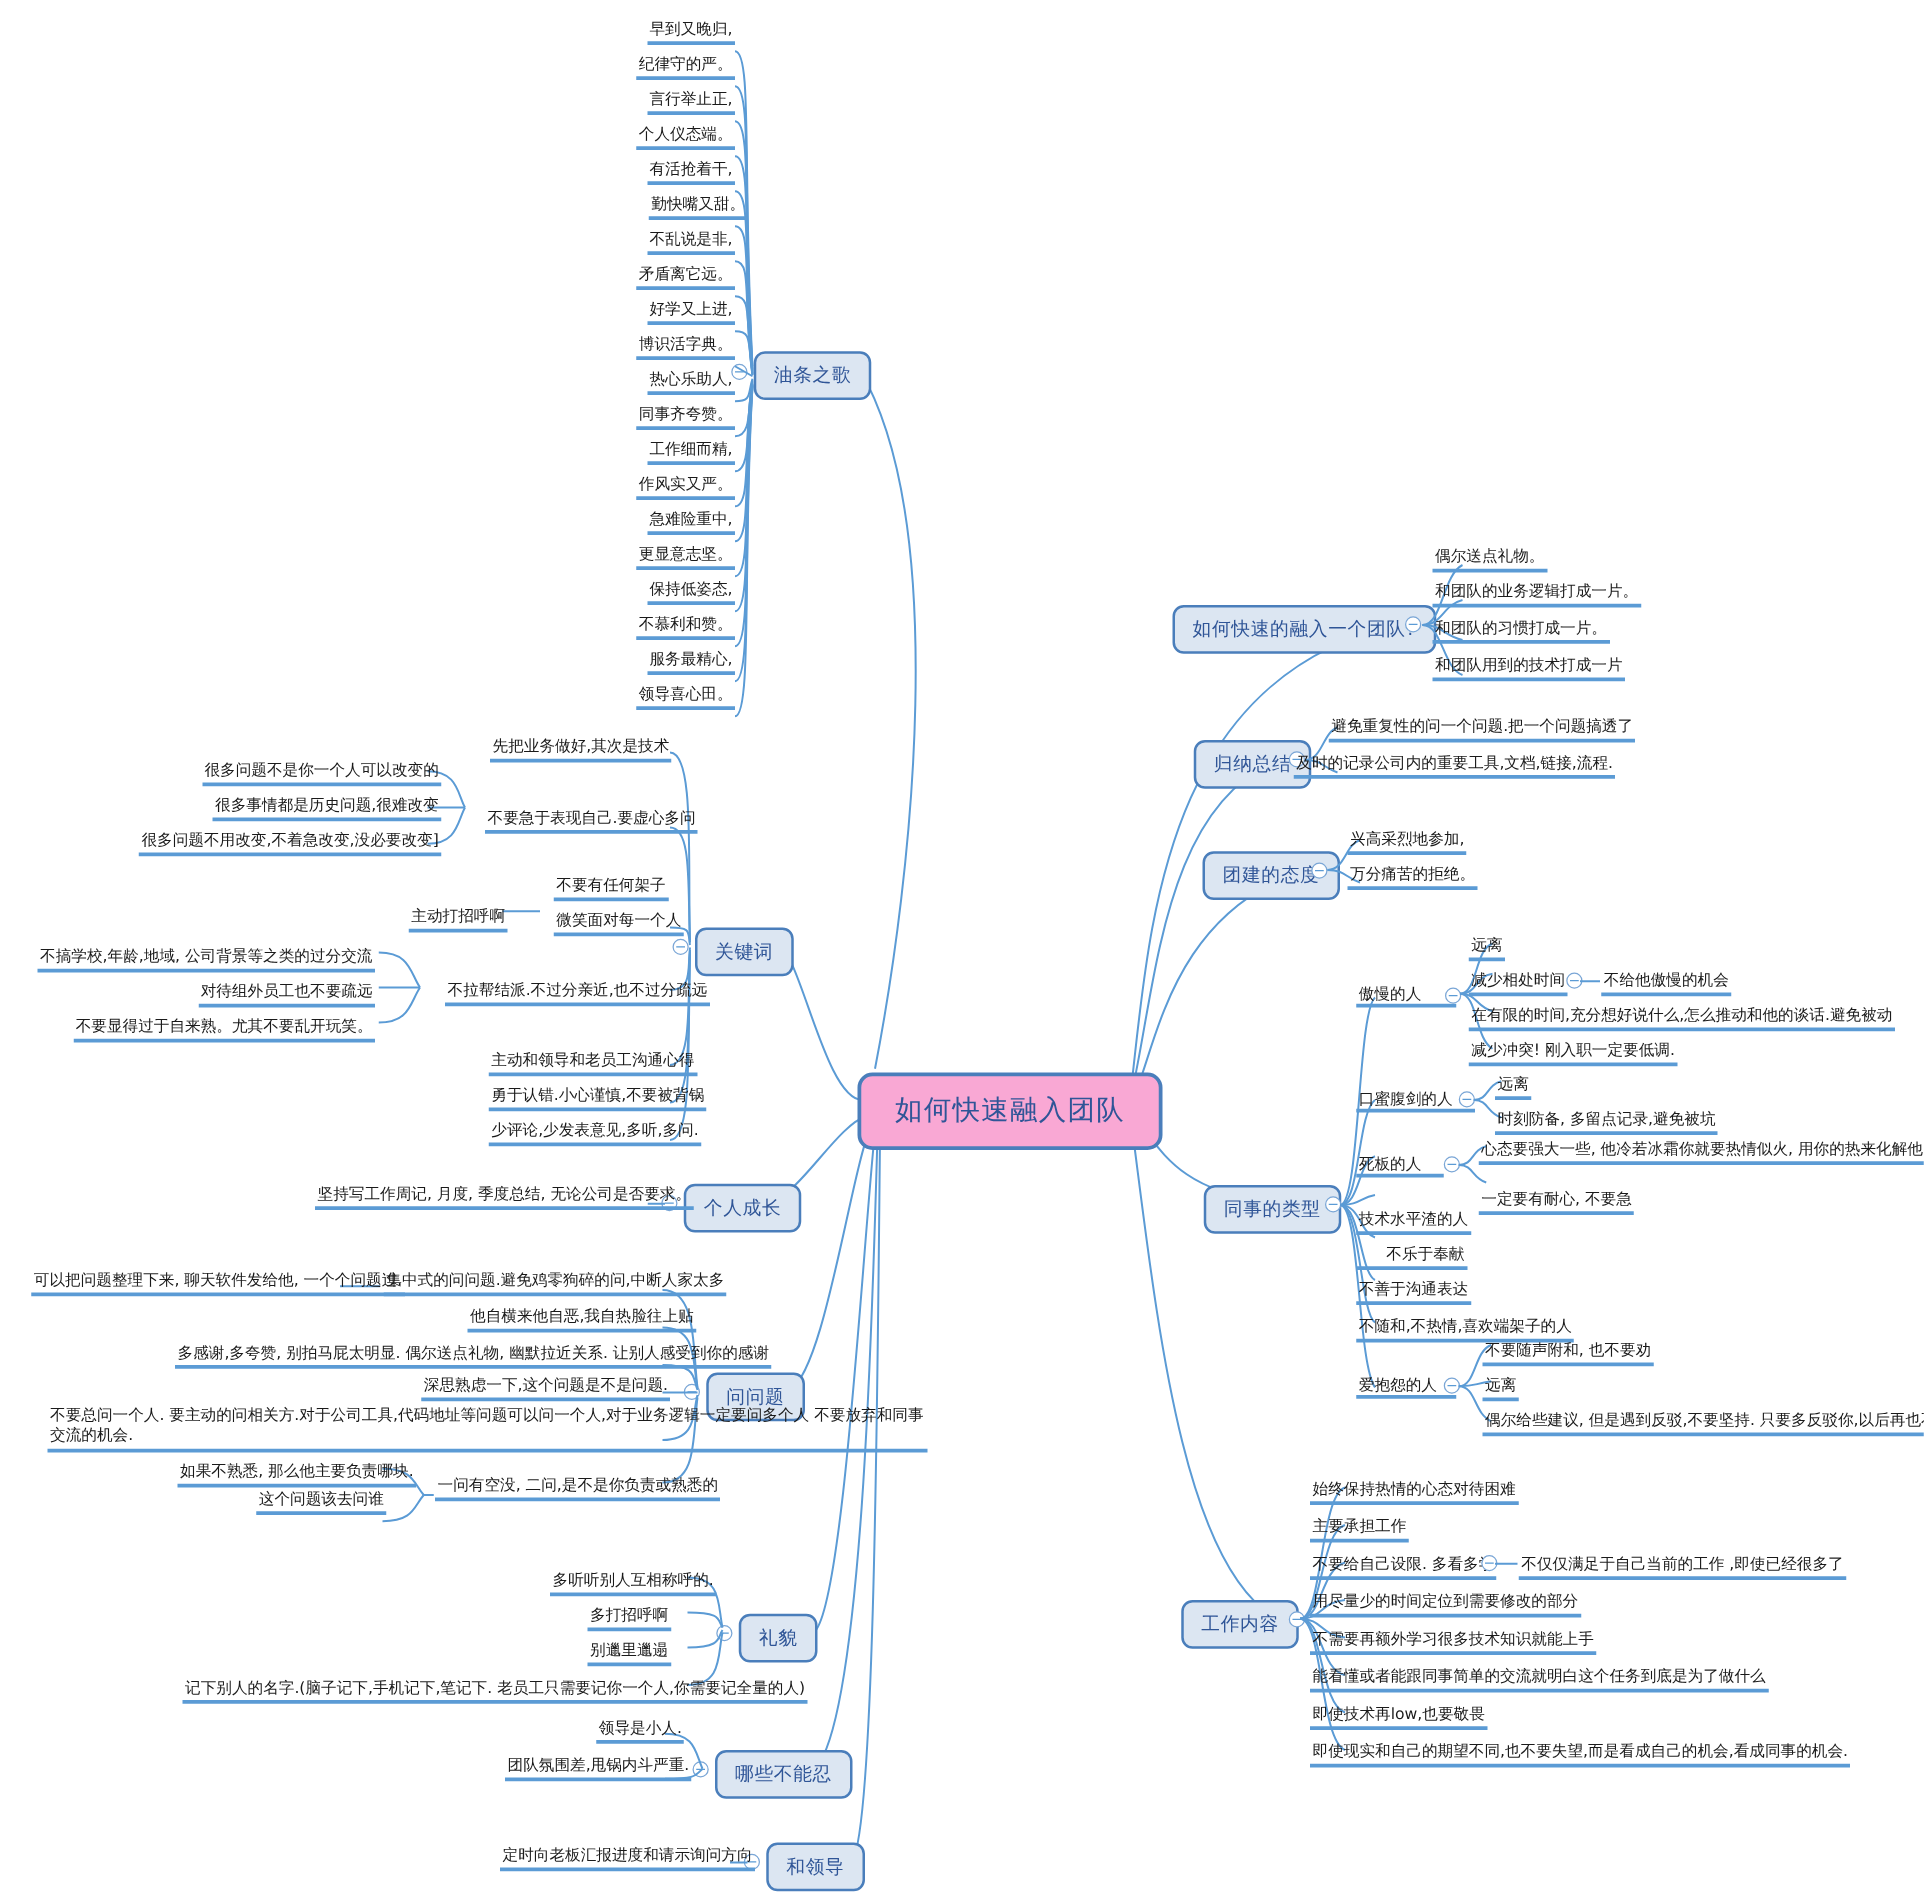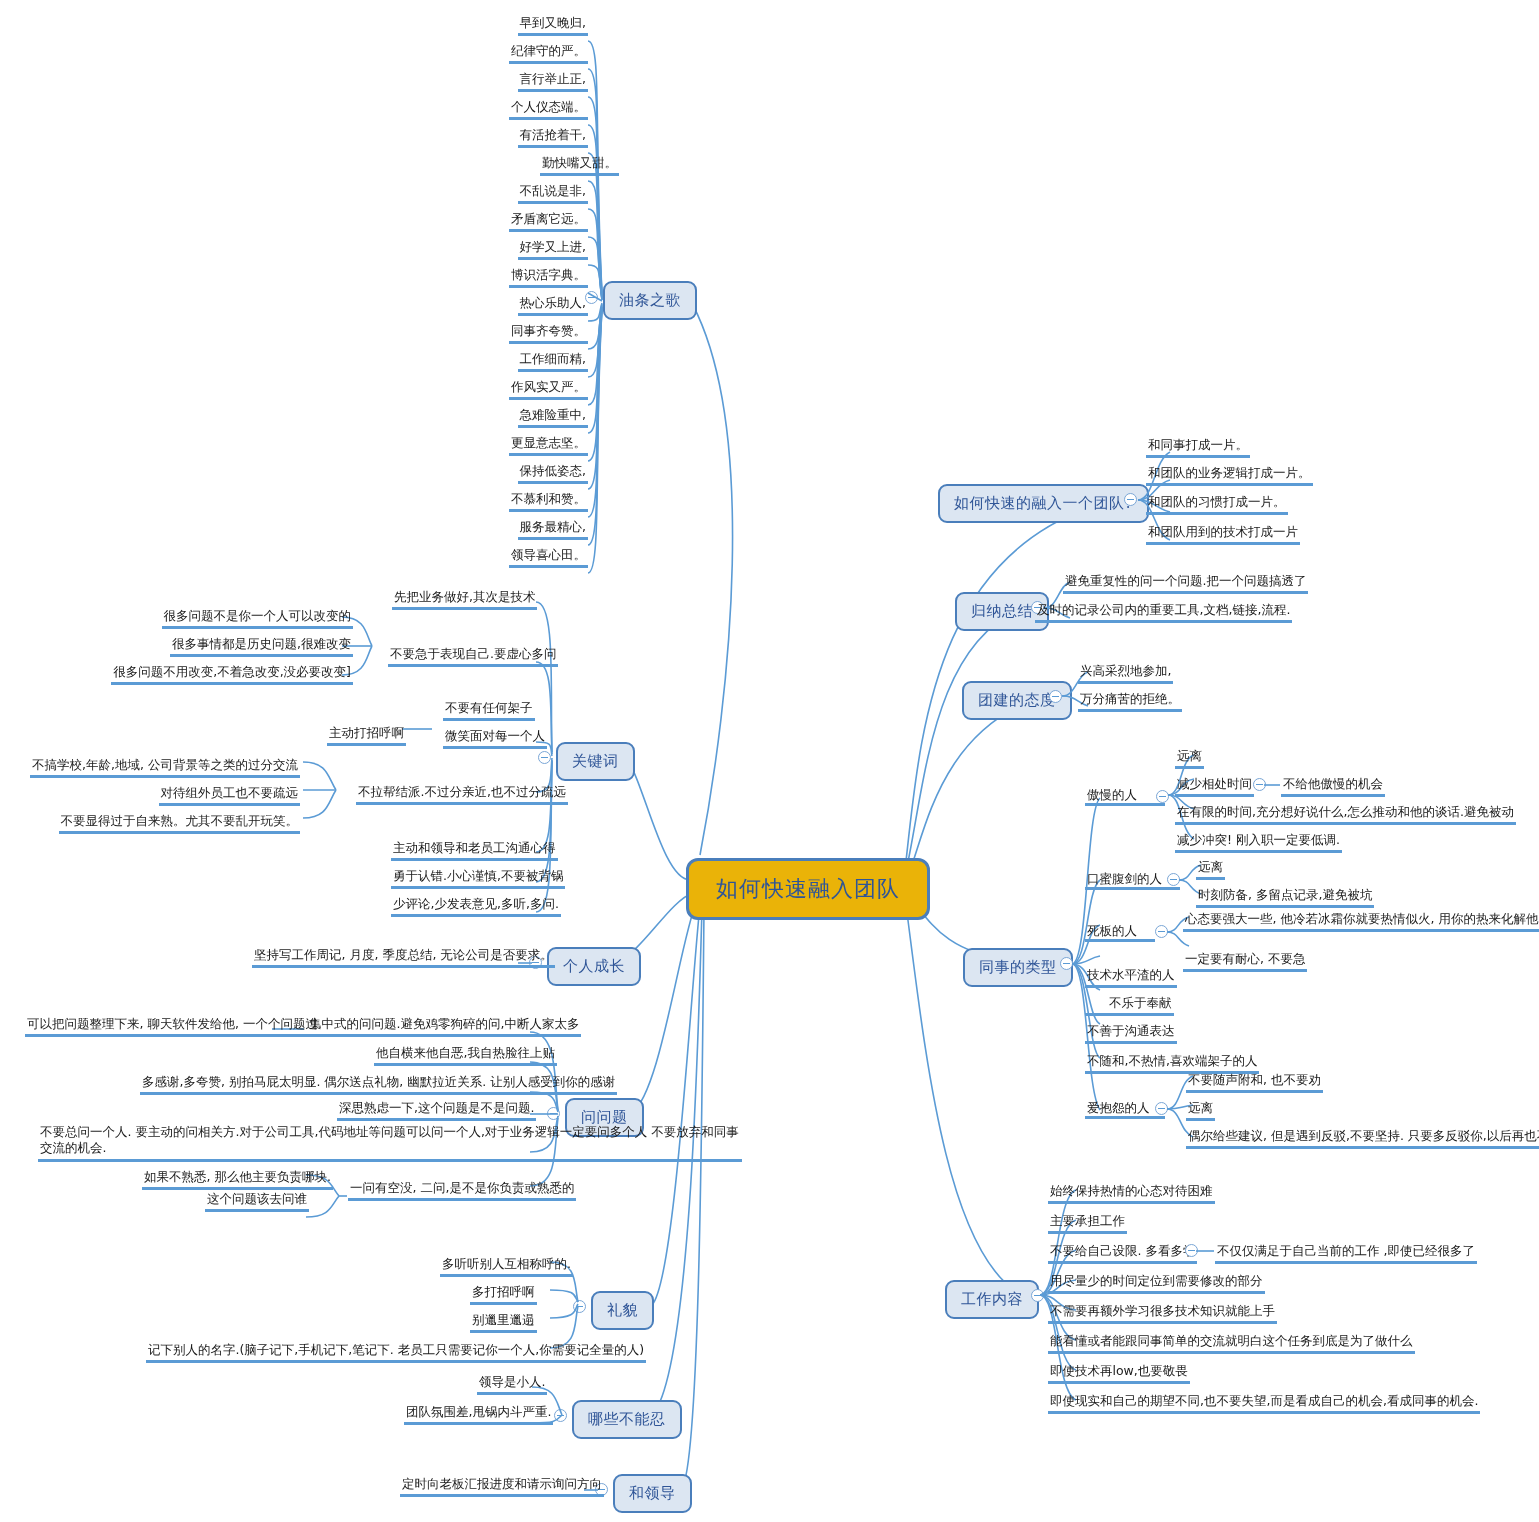--- a/index.html
+++ b/index.html
@@ -9,21 +9,21 @@
     color:#262626;
   }
   #canvas{position:absolute;left:0;top:0;width:1539px;height:1522px;}
   #svg{position:absolute;left:0;top:0;width:1539px;height:1522px;pointer-events:none;}
 
   
   .node{position:absolute;white-space:nowrap;}
 
   
   .root{
-    background:#eab308;border:3px solid #4a7ebb;border-radius:12px;
+    background:#f9a8d4;border:3px solid #4a7ebb;border-radius:12px;
     color:#2f5597;font-size:22px;line-height:1;
     padding:17px 27px;box-sizing:border-box;
     letter-spacing:1px;
   }
 
   
   .topic{
     background:#dce6f2;border:2px solid #4a7ebb;border-radius:9px;
     color:#2f5597;font-size:15px;line-height:1;
     padding:10px 14px;box-sizing:border-box;letter-spacing:.5px;
@@ -101,21 +101,21 @@
       <path d="M98 530 C 112 530, 104 416, 112 294"></path>
       <path d="M98 558 C 112 558, 104 430, 112 294"></path>
     </g>
   </svg>
   <div id="youtiao-leaves">
       <div class="node leaf" style="top: 15px; right: 951px; text-align: right;">早到又晚归,</div>
       <div class="node leaf" style="top: 43px; right: 951px; text-align: right;">纪律守的严。</div>
       <div class="node leaf" style="top: 71px; right: 951px; text-align: right;">言行举止正,</div>
       <div class="node leaf" style="top: 99px; right: 951px; text-align: right;">个人仪态端。</div>
       <div class="node leaf" style="top: 127px; right: 951px; text-align: right;">有活抢着干,</div>
-      <div class="node leaf" style="top: 155px; right: 920px; text-align: right;">勤快嘴又甜。</div>
+      <div class="node leaf" style="top: 155px; right: 941px; text-align: right;">勤快嘴又甜。</div>
       <div class="node leaf" style="top: 183px; right: 951px; text-align: right;">不乱说是非,</div>
       <div class="node leaf" style="top: 211px; right: 951px; text-align: right;">矛盾离它远。</div>
       <div class="node leaf" style="top: 239px; right: 951px; text-align: right;">好学又上进,</div>
       <div class="node leaf" style="top: 267px; right: 951px; text-align: right;">博识活字典。</div>
       <div class="node leaf" style="top: 295px; right: 951px; text-align: right;">热心乐助人,</div>
       <div class="node leaf" style="top: 323px; right: 951px; text-align: right;">同事齐夸赞。</div>
       <div class="node leaf" style="top: 351px; right: 951px; text-align: right;">工作细而精,</div>
       <div class="node leaf" style="top: 379px; right: 951px; text-align: right;">作风实又严。</div>
       <div class="node leaf" style="top: 407px; right: 951px; text-align: right;">急难险重中,</div>
       <div class="node leaf" style="top: 435px; right: 951px; text-align: right;">更显意志坚。</div>
@@ -257,21 +257,21 @@
   <div class="node topic" style="left:938px;top:484px;">如何快速的融入一个团队?</div>
   <div class="toggle" style="left:1124px;top:493px;"></div>
   <svg style="position:absolute;left:1136px;top:430px;width:50px;height:140px;">
     <g fill="none" stroke="#5b9bd5" stroke-width="1.6">
       <path d="M2 70 C 18 70, 18 30, 34 22"></path>
       <path d="M2 70 C 18 70, 18 54, 34 50"></path>
       <path d="M2 70 C 18 70, 18 78, 34 82"></path>
       <path d="M2 70 C 18 70, 18 104, 34 110"></path>
     </g>
   </svg>
-  <div class="node leaf" style="left:1146px;top:437px;">和同事打成一片。</div>
+  <div class="node leaf" style="left:1146px;top:437px;">偶尔送点礼物。</div>
   <div class="node leaf" style="left:1146px;top:465px;">和团队的业务逻辑打成一片。</div>
   <div class="node leaf" style="left:1146px;top:494px;">和团队的习惯打成一片。</div>
   <div class="node leaf" style="left:1146px;top:524px;">和团队用到的技术打成一片</div>
 
   <div class="node topic" style="left:955px;top:592px;text-align:right;">归纳总结</div>
   <div class="toggle" style="left:1031px;top:601px;"></div>
   <svg style="position:absolute;left:1042px;top:570px;width:40px;height:70px;">
     <g fill="none" stroke="#5b9bd5" stroke-width="1.6">
       <path d="M2 38 C 16 38, 16 16, 28 12"></path>
       <path d="M2 38 C 16 38, 16 44, 28 48"></path>

